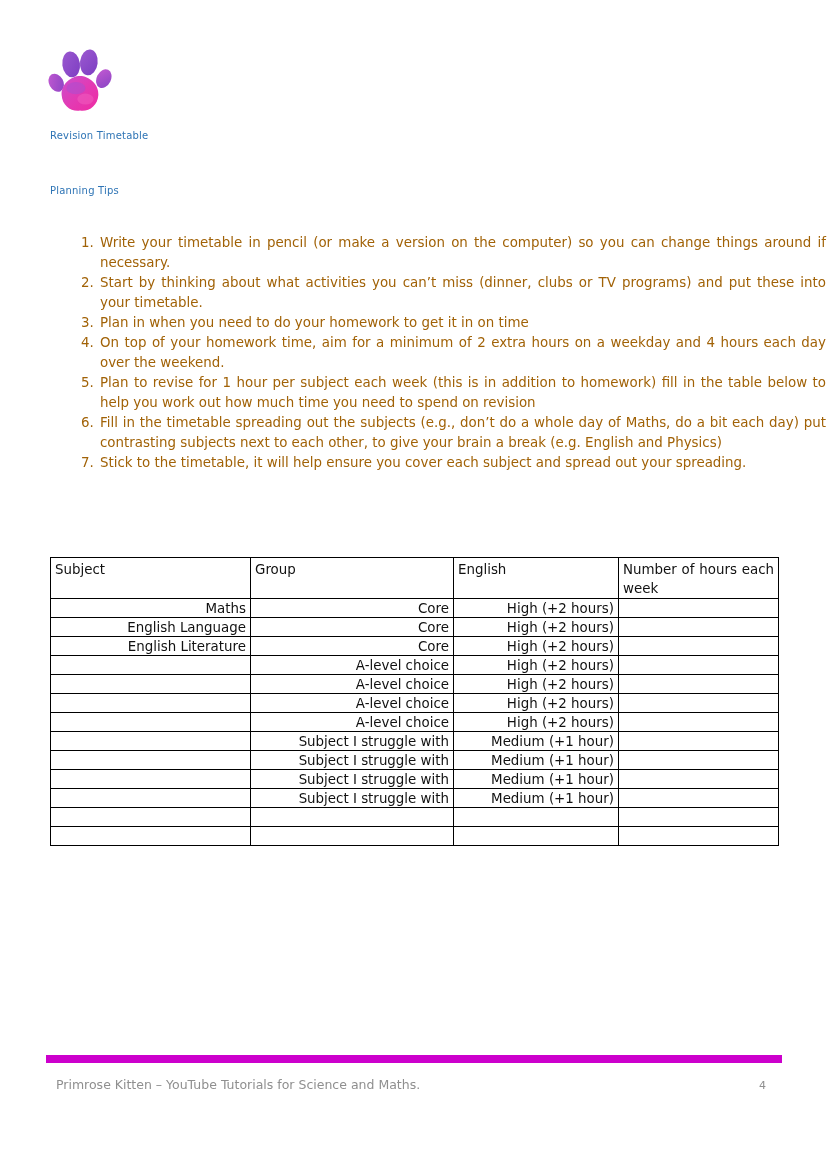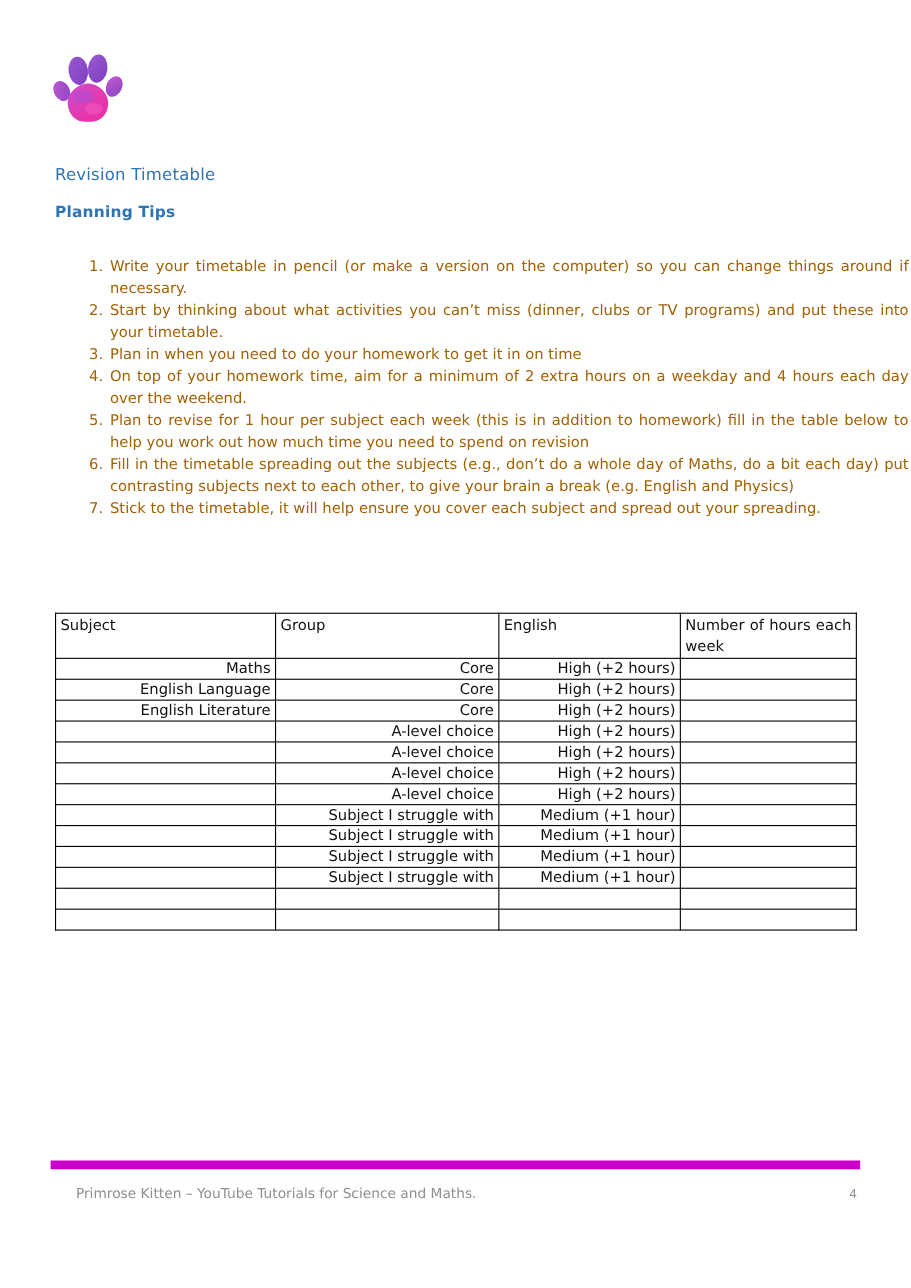--- a/index.html
+++ b/index.html
@@ -10,26 +10,26 @@
   body{
     width:828px;height:1171px;
     background:#ffffff;
     font-family:"DejaVu Sans","Liberation Sans",sans-serif;
     color:#1a1a1a;
     position:relative;
     overflow:hidden;
   }
   .logo{position:absolute;left:46px;top:43px;width:68px;height:74px;}
   .h-title{
-    position:absolute;left:50px;top:150px;margin:0;
-    font-size:15px;font-weight:400;color:var(--accent);letter-spacing:.2px;
+    position:absolute;left:50px;top:130px;margin:0;
+    font-size:10px;font-weight:400;color:var(--accent);letter-spacing:.2px;
   }
   .h-sub{
     position:absolute;left:50px;top:185px;margin:0;
-    font-size:14px;font-weight:700;color:var(--accent);letter-spacing:.2px;
+    font-size:10px;font-weight:400;color:var(--accent);letter-spacing:.2px;
   }
   ol.tips{
     position:absolute;left:50px;top:233px;width:728px;
     margin:0;padding:0 0 0 48px;
     font-size:13.4px;line-height:20px;
     text-align:justify;
     color:#a16207;
   }
   ol.tips li{padding-left:2px;margin:0;}
   table.revision{
@@ -54,21 +54,21 @@
   table.revision td{
     height:18px;
     vertical-align:middle;
     text-align:right;
   }
   .footer-bar{
     position:absolute;left:46px;top:1055px;width:736px;height:8px;
     background:var(--bar);
   }
   .footer-row{
-    position:absolute;left:69px;top:1077px;width:716px;
+    position:absolute;left:56px;top:1077px;width:716px;
     display:flex;justify-content:space-between;align-items:baseline;
     color:#8f8f8f;font-size:12.5px;
   }
   .footer-row .page-num{font-size:11px;color:#909090;padding-right:6px;}
 </style>
 </head>
 <body>
 
 <div class="logo">
   <svg viewBox="0 0 100 104" width="68" height="74" aria-hidden="true">

